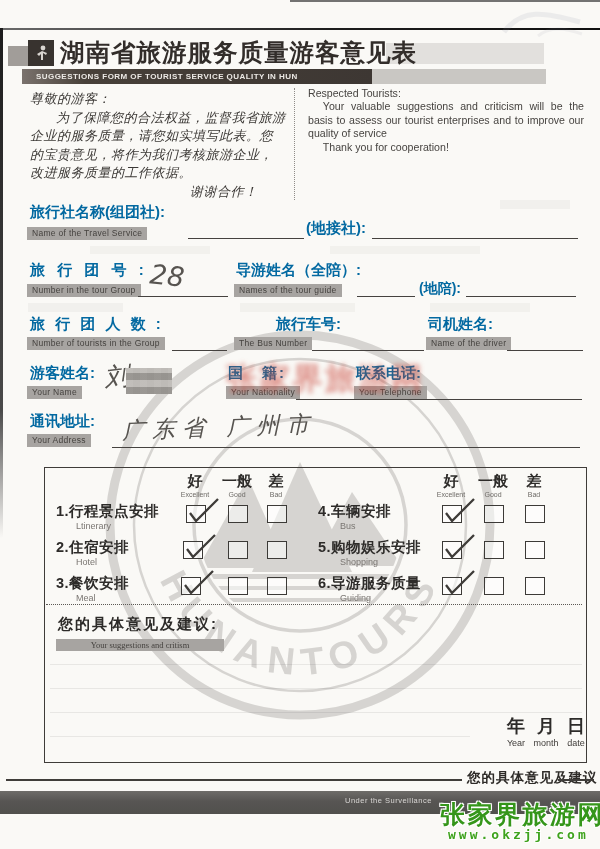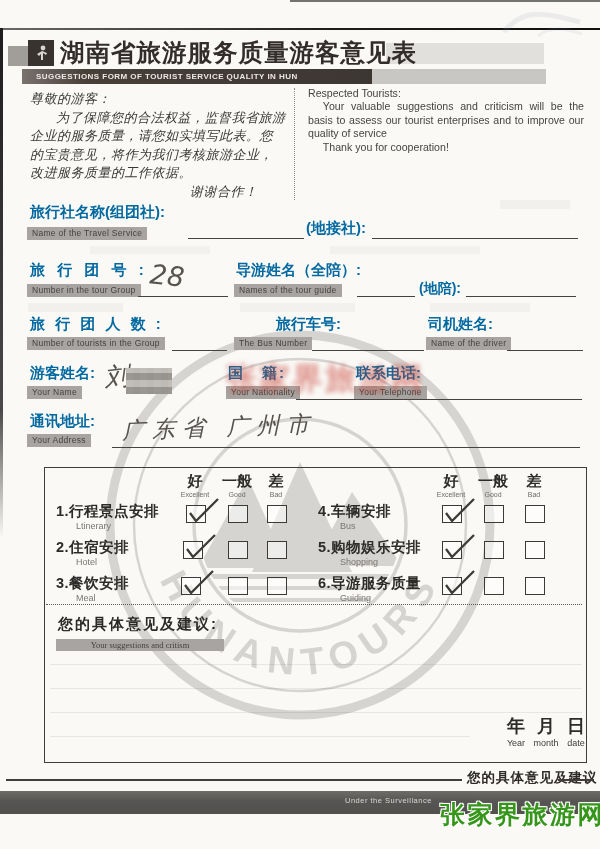--- a/index.html
+++ b/index.html
@@ -298,14 +298,15 @@
     <div class="en">date</div>
   </div>
 
   <div class="foot-line" style="left:6px;width:456px;"></div>
   <div class="supervisor">您的具体意见及建议</div>
   <div class="foot-line" style="left:558px;width:36px;"></div>
   <div class="bar"></div>
   <div class="bar-text">Under the Surveillance</div>
 
   <div class="site-name">张家界旅游网</div>
+  <div class="site-url">www.okzjj.com</div>
 
 </div>
 
 </body></html>

